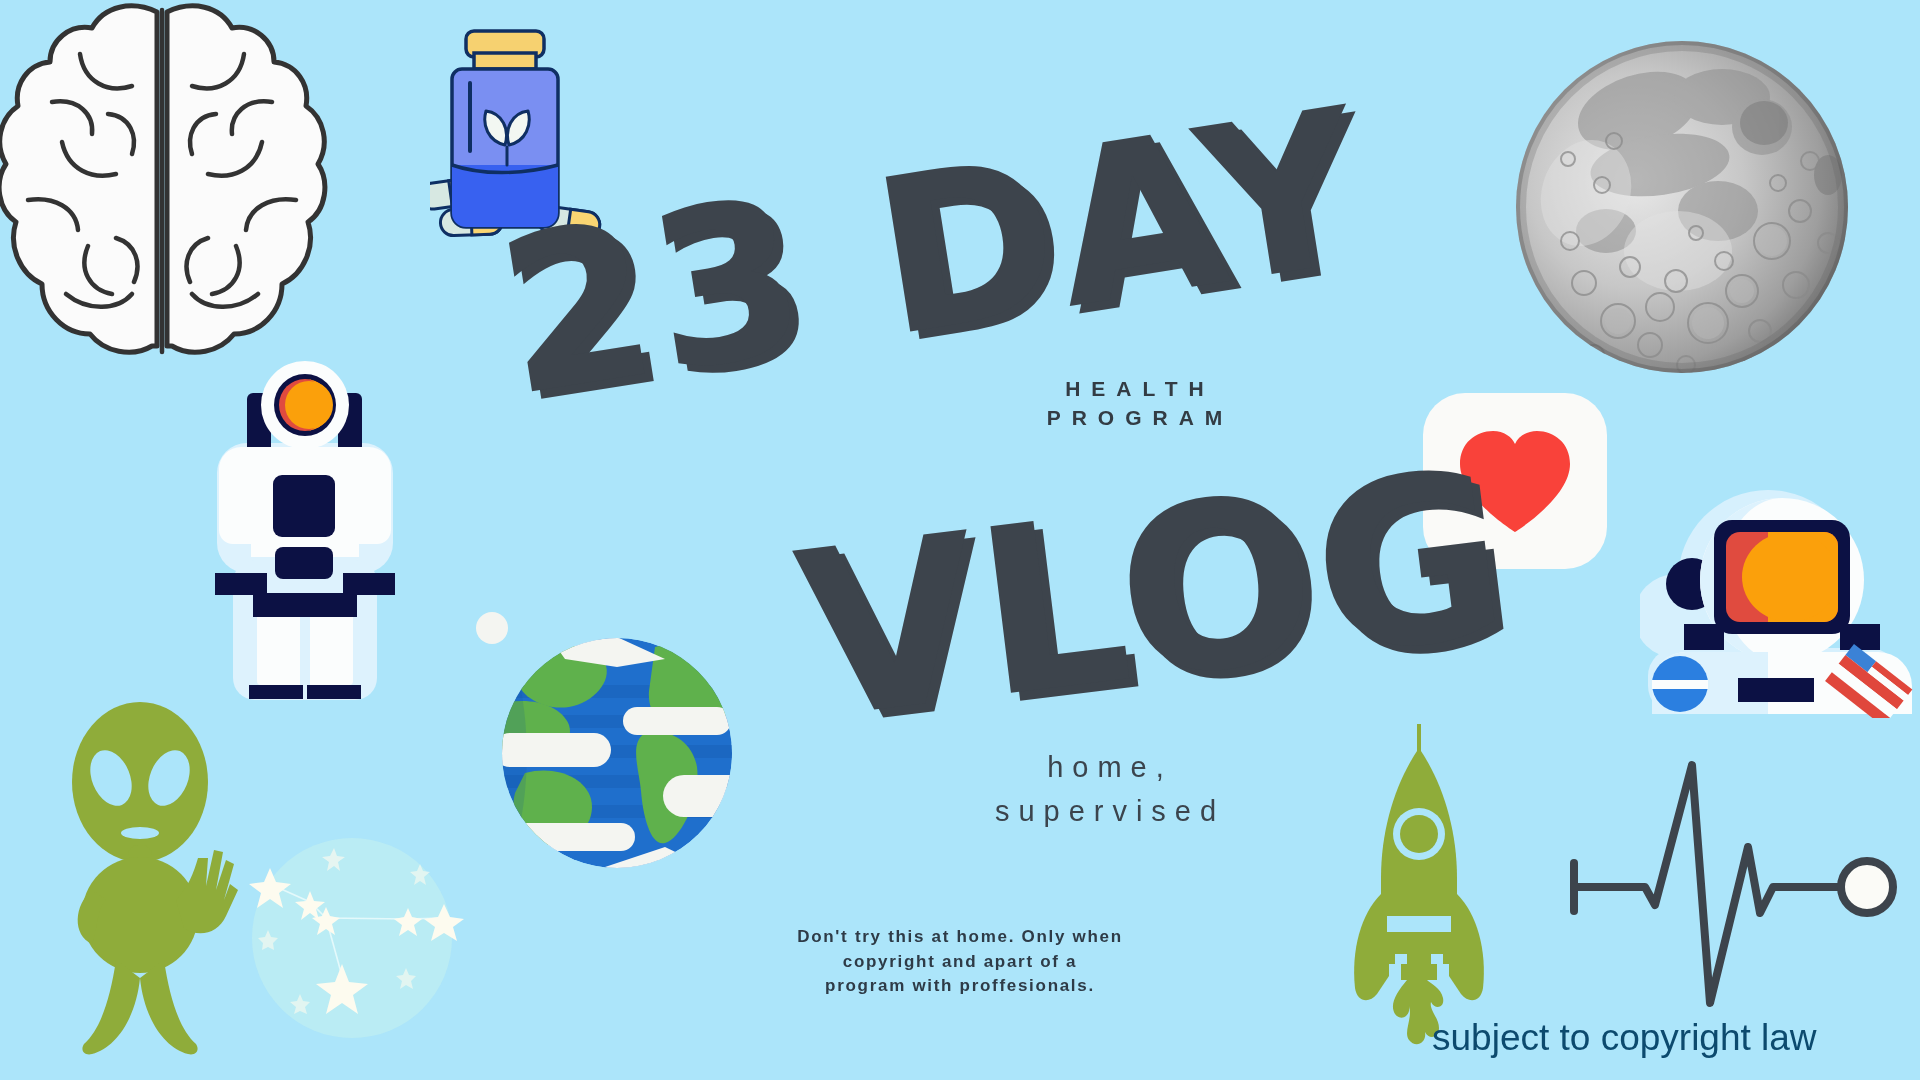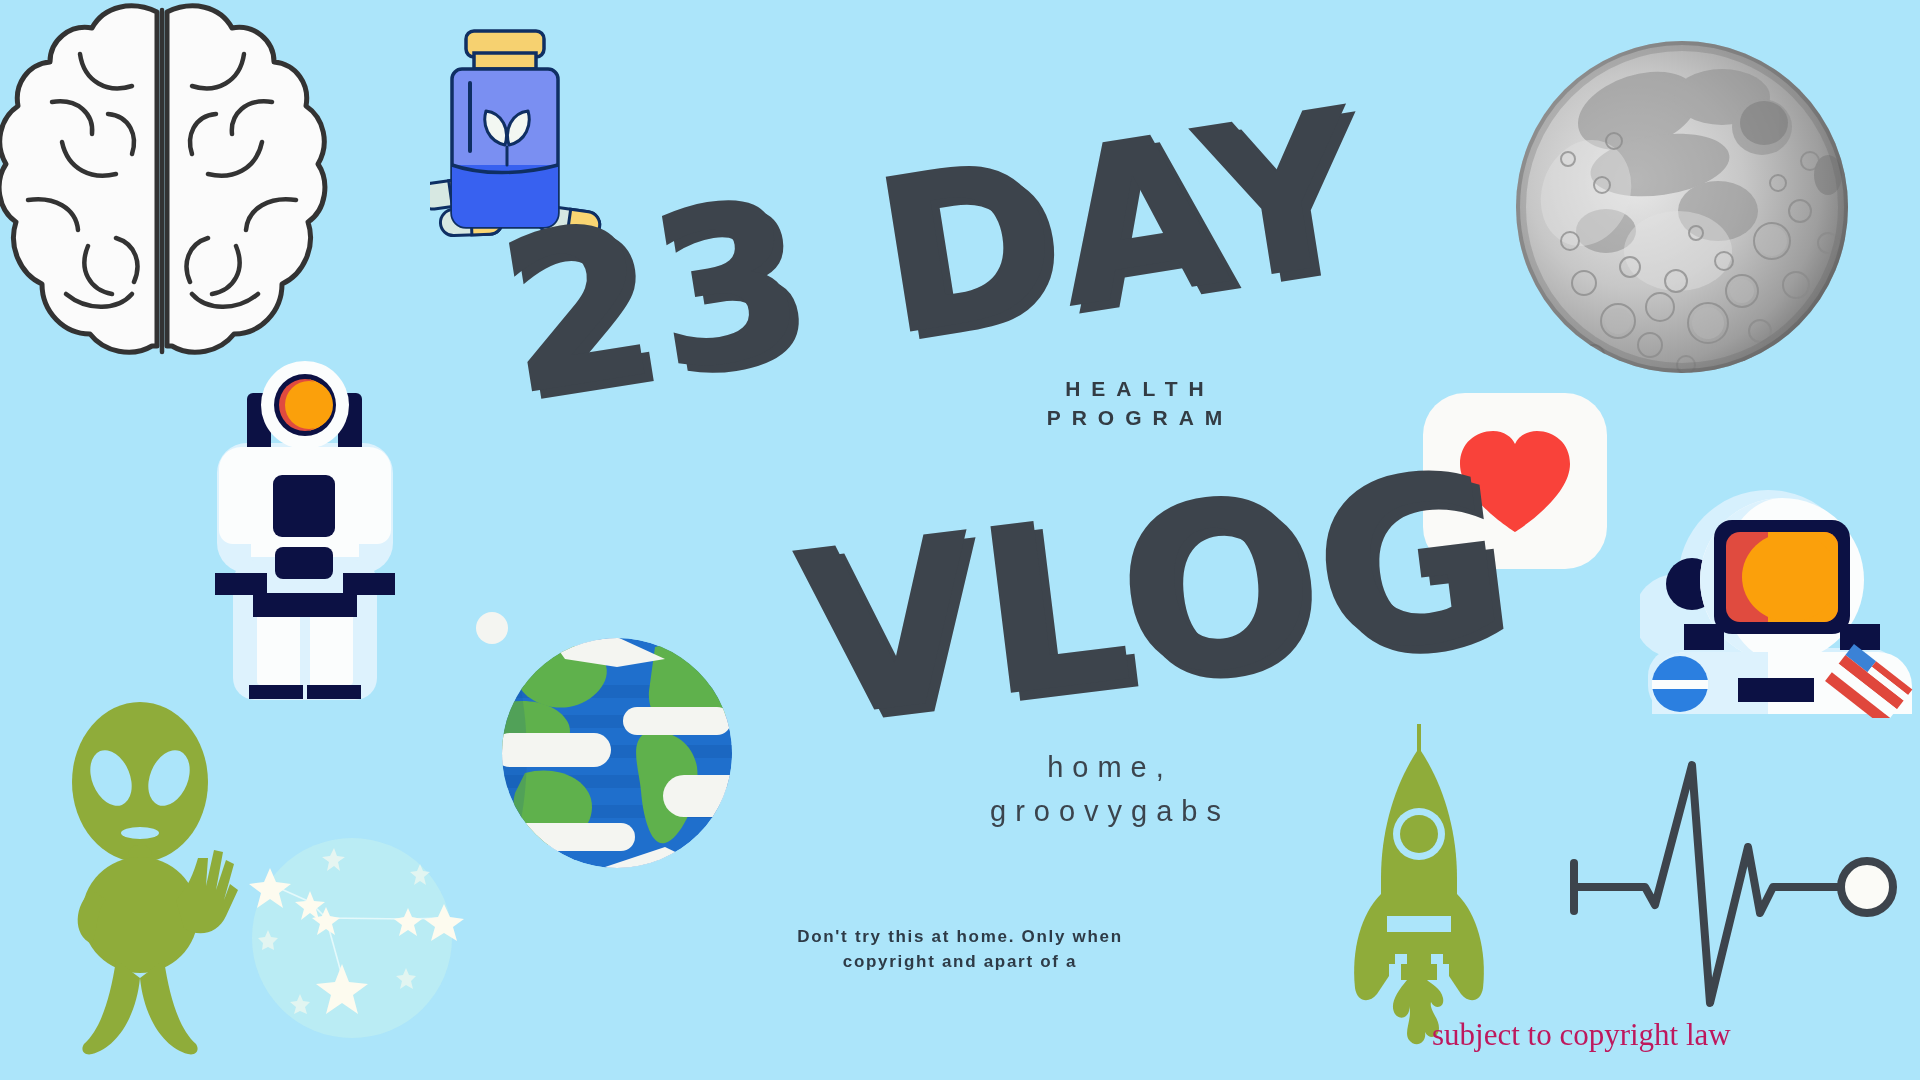--- a/index.html
+++ b/index.html
@@ -82,25 +82,25 @@
     font-weight: bold;
     letter-spacing: 1.7px;
     line-height: 1.45;
     color: #2e3b47;
   }
   #disclaimer span { display: block; }
 
   #watermark {
     left: 1432px;
     top: 1017px;
-    font-size: 31px;
-    color: #be185d;
+    font-size: 37px;
+    color: #0c4a6e;
     letter-spacing: 0px;
     white-space: nowrap;
-    font-family: Liberation Serif, serif;
+    font-family: Liberation Sans, sans-serif;
   }
 
   
   #art-brain      { left: -8px;   top: -6px;   width: 340px; height: 370px; }
   #art-pill-bottle{ left: 430px;  top: 25px;   width: 185px; height: 240px; }
   #art-astronaut-full { left: 205px; top: 355px; width: 200px; height: 360px; }
   #art-alien      { left: 58px;   top: 700px;  width: 185px; height: 360px; }
   #art-constellation { left: 230px; top: 820px; width: 250px; height: 250px; }
   #art-earth      { left: 465px;  top: 585px;  width: 290px; height: 290px; }
   #art-moon       { left: 1510px; top: 35px;   width: 345px; height: 345px; }
@@ -480,23 +480,24 @@
 
   <div class="layer" id="title-vlog">
     <svg viewBox="0 0 620 270">
       <text class="headline-text" x="0" y="210" font-size="230" fill="#f2efe4" transform="translate(8,9)">VLOG</text>
       <text class="headline-text" x="0" y="210" font-size="230">VLOG</text>
     </svg>
   </div>
 
   <div class="layer" id="byline">
     <span>home,</span>
-    <span class="byline-line2">groovygabs</span>
+    <span class="byline-line2">supervised</span>
   </div>
 
   <div class="layer" id="disclaimer">
     <span>Don't try this at home. Only when</span>
     <span>copyright and apart of a</span>
+    <span>program with proffesionals.</span>
   </div>
 
   <div class="layer" id="watermark">subject to copyright law</div>
 
 </div>
 
 </body></html>

